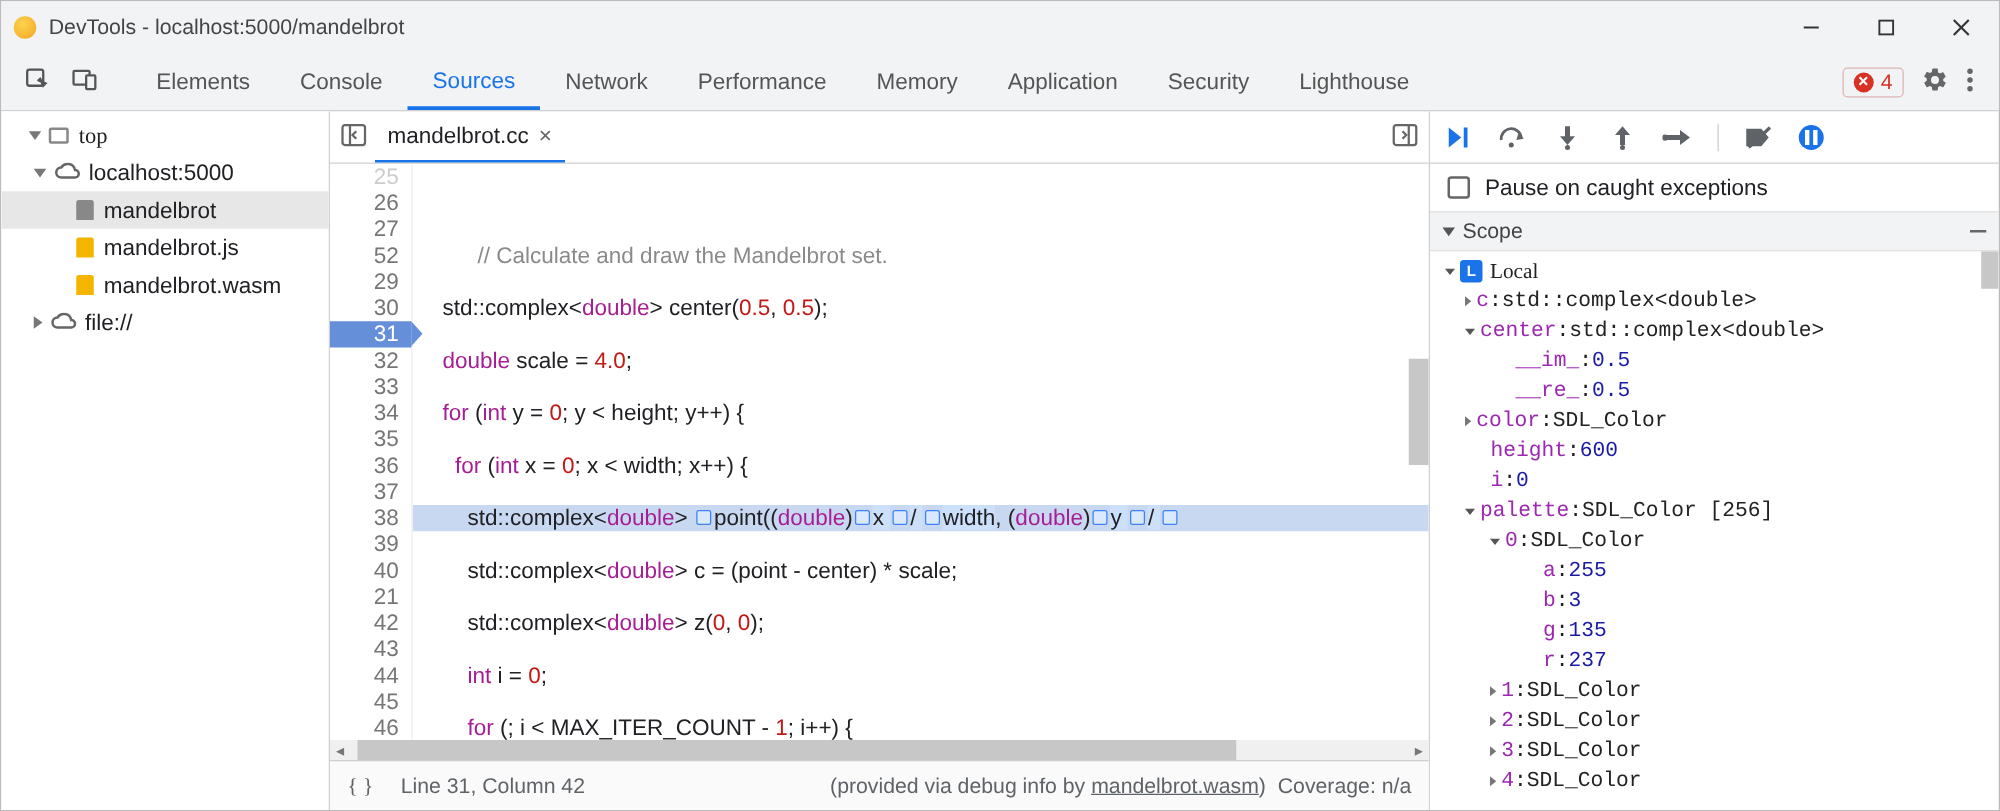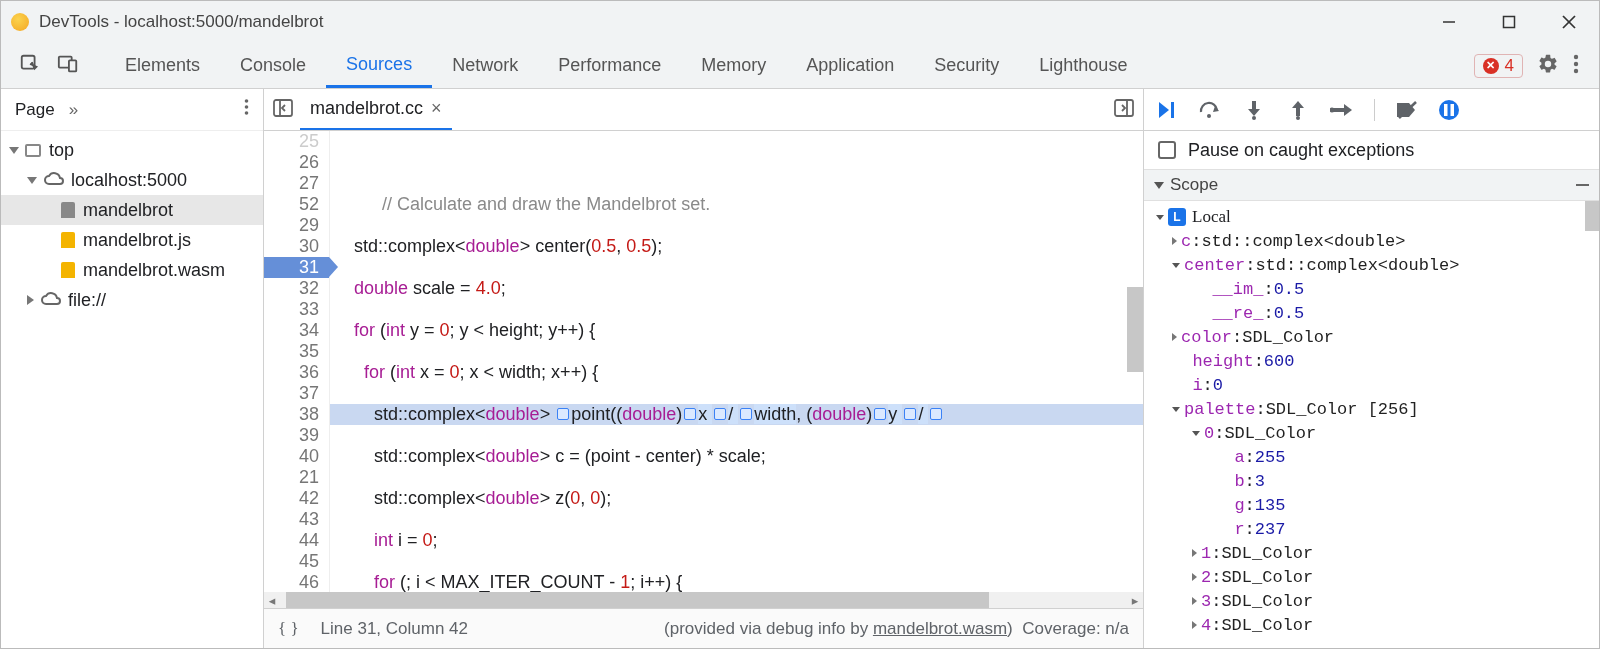--- a/index.html
+++ b/index.html
@@ -15,21 +15,21 @@
 .tabbar .tab.active { color:#1a73e8; border-bottom:3px solid #1a73e8; line-height:42px; }
 .tabbar .right-icons { margin-left:auto; display:flex; align-items:center; gap:14px; }
 .err-badge { display:flex; align-items:center; gap:6px; border:1px solid #e0b4b4; border-radius:4px; padding:1px 8px; color:#d93025; font-size:17px; }
 .err-ico { width:16px; height:16px; background:#d93025; border-radius:50%; display:flex; align-items:center; justify-content:center; color:#fff; font-size:11px; font-weight:bold; }
 .body { flex:1; display:flex; overflow:hidden; }
 .sidebar { width:263px; background:#fff; border-right:1px solid #d0d0d0; display:flex; flex-direction:column; }
 .sidebar-head { height:42px; display:flex; align-items:center; padding:0 14px; border-bottom:1px solid #eee; font-size:17px; }
 .tree { flex:1; overflow:auto; font-size:18px; padding-top:4px; }
 .tree-row { display:flex; align-items:center; height:30px; padding:0 10px; cursor:pointer; white-space:nowrap; }
 .tree-row.selected { background:#e7e7e7; }
-.tw0 { padding-left:8px; } .tw1 { padding-left:26px; } .tw2 { padding-left:60px; }
+.tw0 { padding-left:22px;font-family:Liberation Serif, serif; } .tw1 { padding-left:26px; } .tw2 { padding-left:60px; }
 .tri { display:inline-block; width:0; height:0; border-style:solid; margin-right:6px; }
 .tri-down { border-width:7px 5px 0 5px; border-color:#777 transparent transparent; }
 .tri-right { border-width:5px 0 5px 7px; border-color:transparent transparent transparent #777; }
 .cloud-icon { display:inline-block; margin-right:6px; }
 .file-icon { display:inline-block; width:14px; height:16px; background:#888; margin-right:8px; border-radius:2px 2px 0 0; position:relative; }
 .file-icon.js { background:#f4b400; }
 .folder-icon { display:inline-block; width:16px; height:13px; border:2px solid #888; border-radius:2px; margin-right:8px; }
 .editor { flex:1; display:flex; flex-direction:column; border-right:1px solid #d0d0d0; overflow:hidden; }
 .editor-tabs { height:42px; border-bottom:1px solid #d0d0d0; display:flex; align-items:center; padding:0 8px; }
 .ed-tab { display:flex; align-items:center; height:41px; padding:12px 10px; font-size:18px; border-bottom:2px solid #1a73e8; margin-left:6px;}
@@ -126,29 +126,20 @@
             <circle cx="3" cy="4" r="2.2"></circle>
             <circle cx="3" cy="11" r="2.2"></circle>
             <circle cx="3" cy="18" r="2.2"></circle>
           </svg></span>
     </div>
   </div>
 
   <div class="body">
 
     <div class="sidebar">
-      <div class="sidebar-head">
-        <span>Page</span>
-        <span style="margin-left:14px;color:#666">»</span>
-        <span style="margin-left:auto" class="svg-ico"><svg width="5" height="18" fill="#666">
-              <circle cx="2.5" cy="3" r="1.8"></circle>
-              <circle cx="2.5" cy="9" r="1.8"></circle>
-              <circle cx="2.5" cy="15" r="1.8"></circle>
-            </svg></span>
-      </div>
       <div class="tree">
         <div class="tree-row tw0">
             <span class="tri tri-down"></span>
             <span class="folder-icon"></span>
             <span>top</span>
           </div>
         <div class="tree-row tw1">
             <span class="tri tri-down"></span>
             <span class="cloud-icon"><svg width="22" height="14" viewBox="0 0 22 14" fill="none" stroke="#666" stroke-width="2">
                 <path d="M6 12a4 4 0 010-8 6 6 0 0111 2 3 3 0 010 6z"></path>

